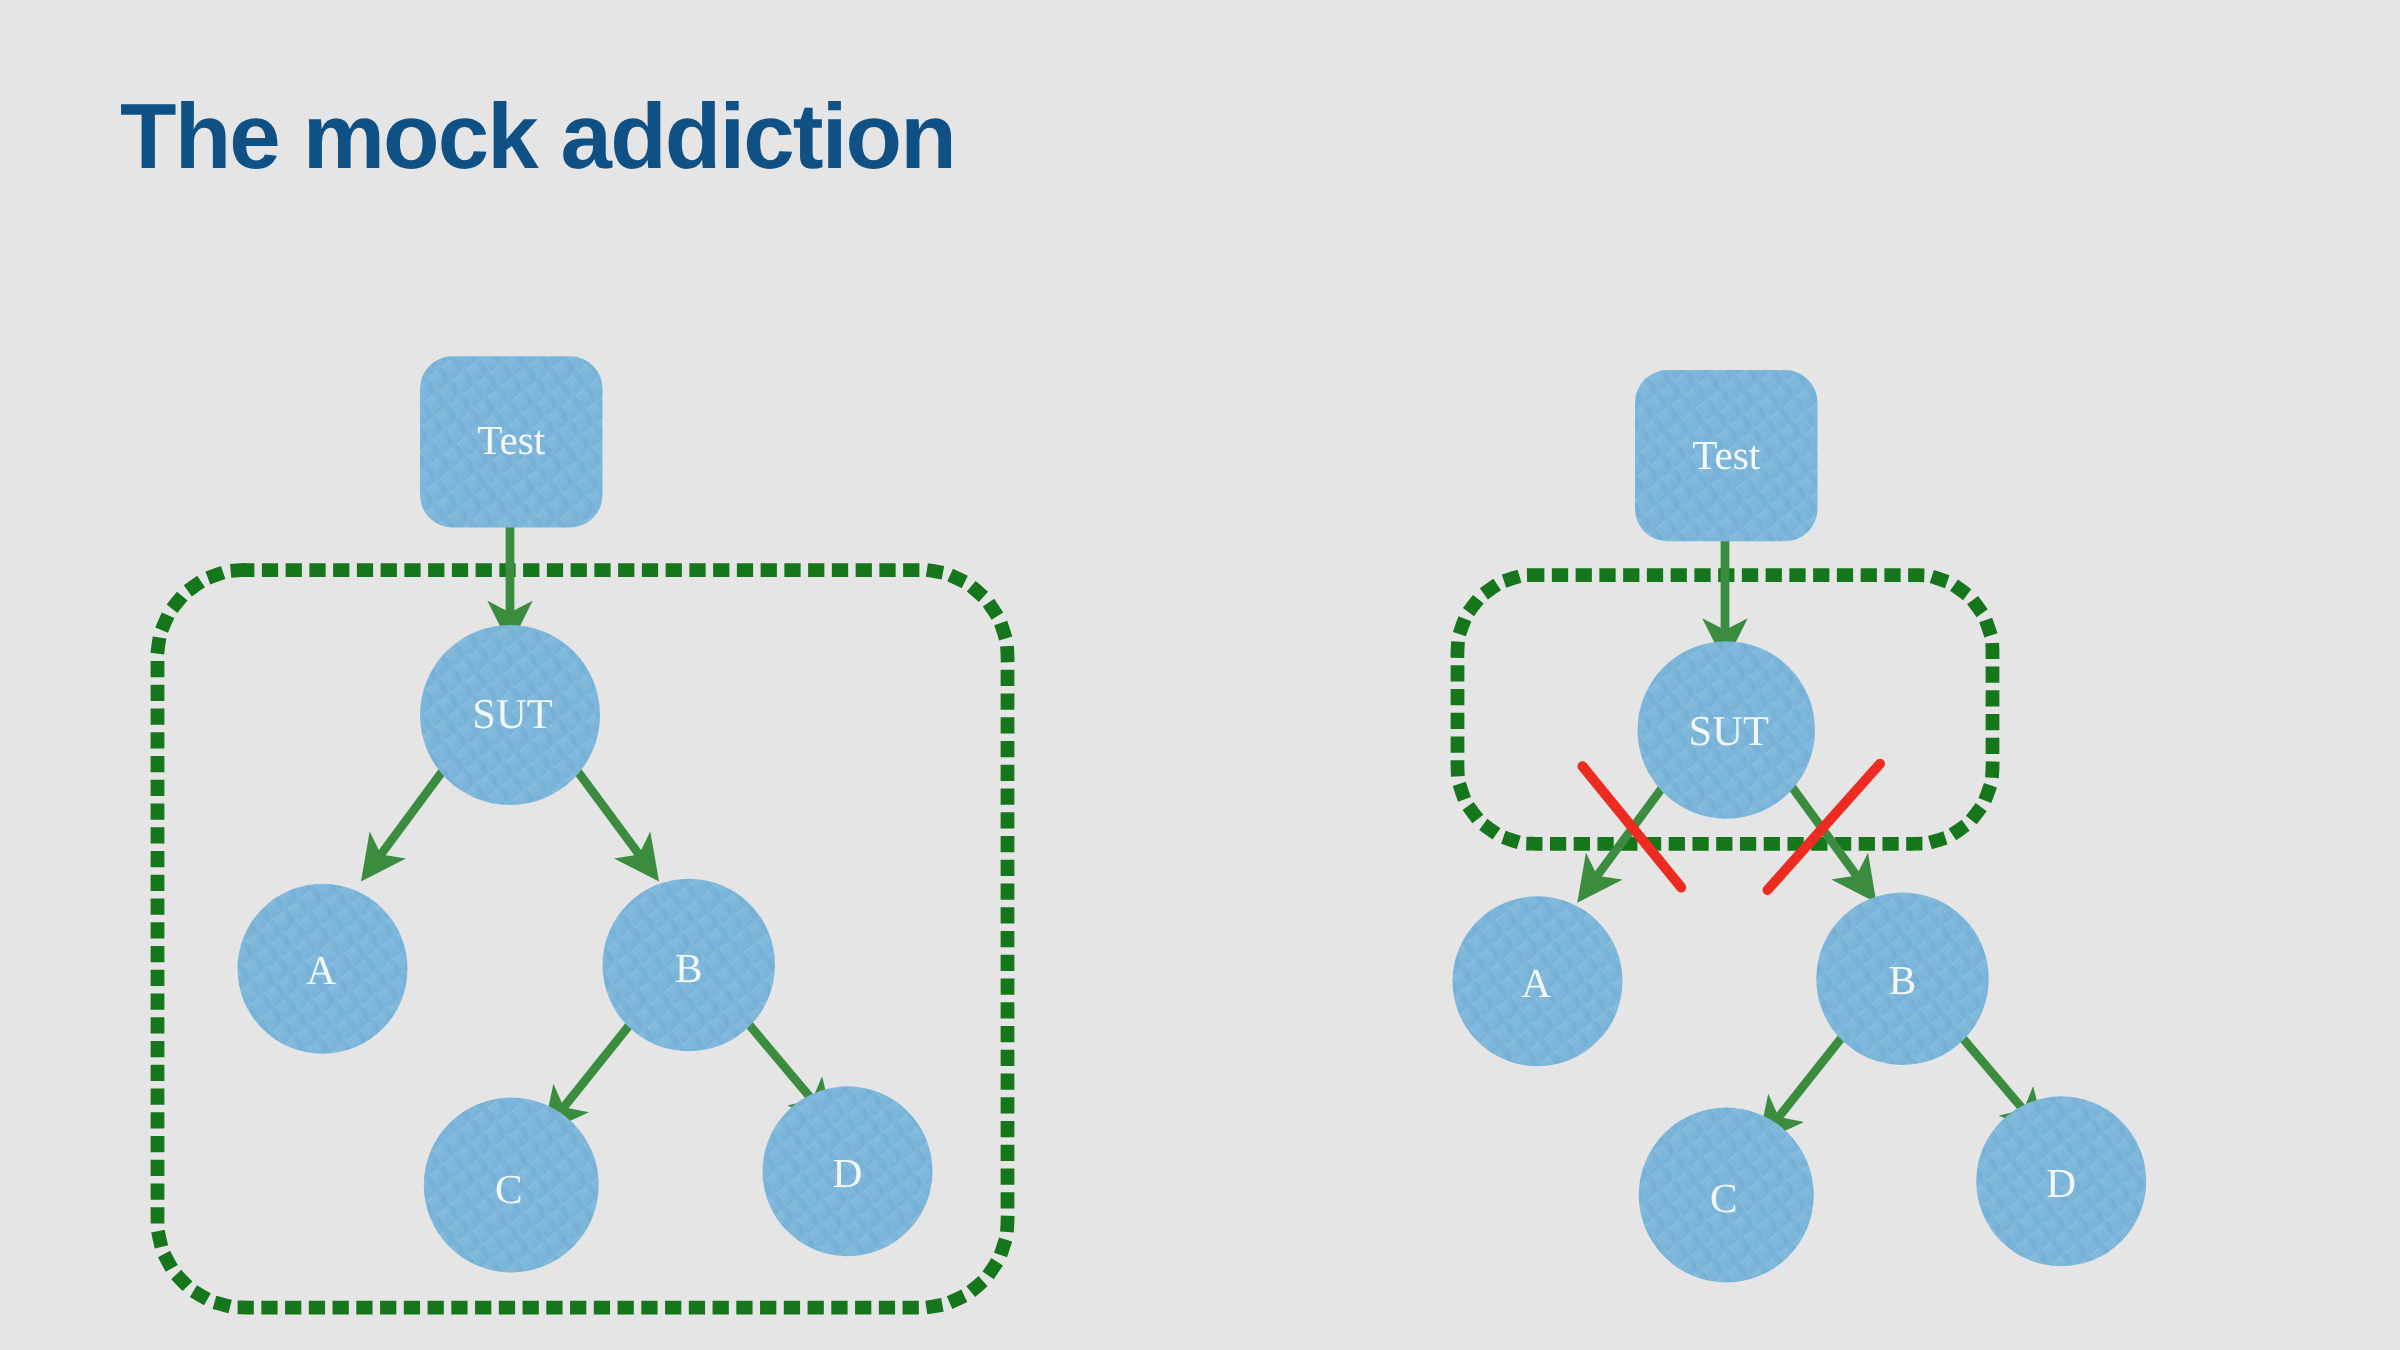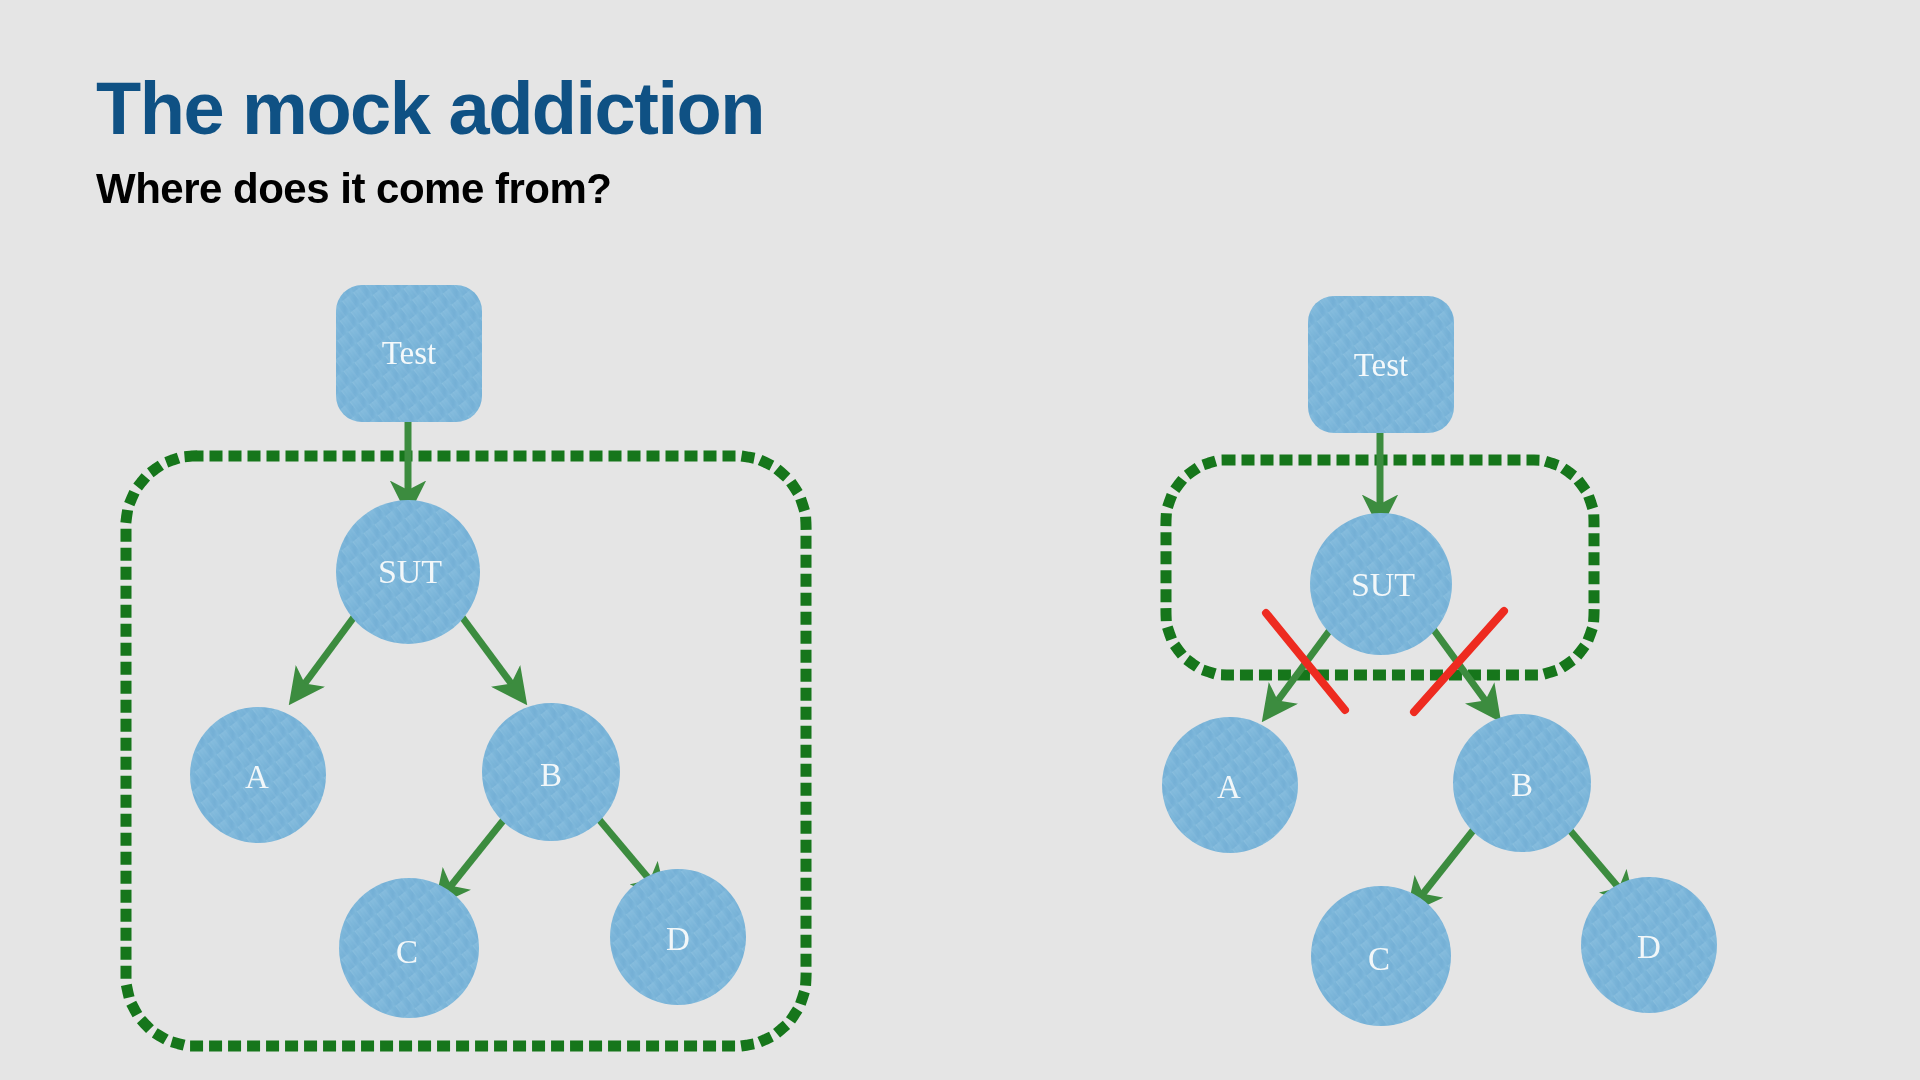--- a/index.html
+++ b/index.html
@@ -97,21 +97,20 @@
     dominant-baseline: middle;
   }
 </style>
 </head>
 <body>
 
 <div class="slide">
 
   <div class="heading">
     <div class="slide-title">The mock addiction</div>
-    <div class="slide-subtitle">Where does it come from?</div>
   </div>
 
   <div class="diagrams">
     <svg class="diagram-svg" viewBox="0 0 1920 1080" xmlns="http://www.w3.org/2000/svg">
 
       <defs>
 
         <linearGradient id="blueTexture" x1="0" y1="0" x2="1" y2="1">
           <stop offset="0%" stop-color="#8CC0DF"></stop>
           <stop offset="35%" stop-color="#7FB8DB"></stop>

